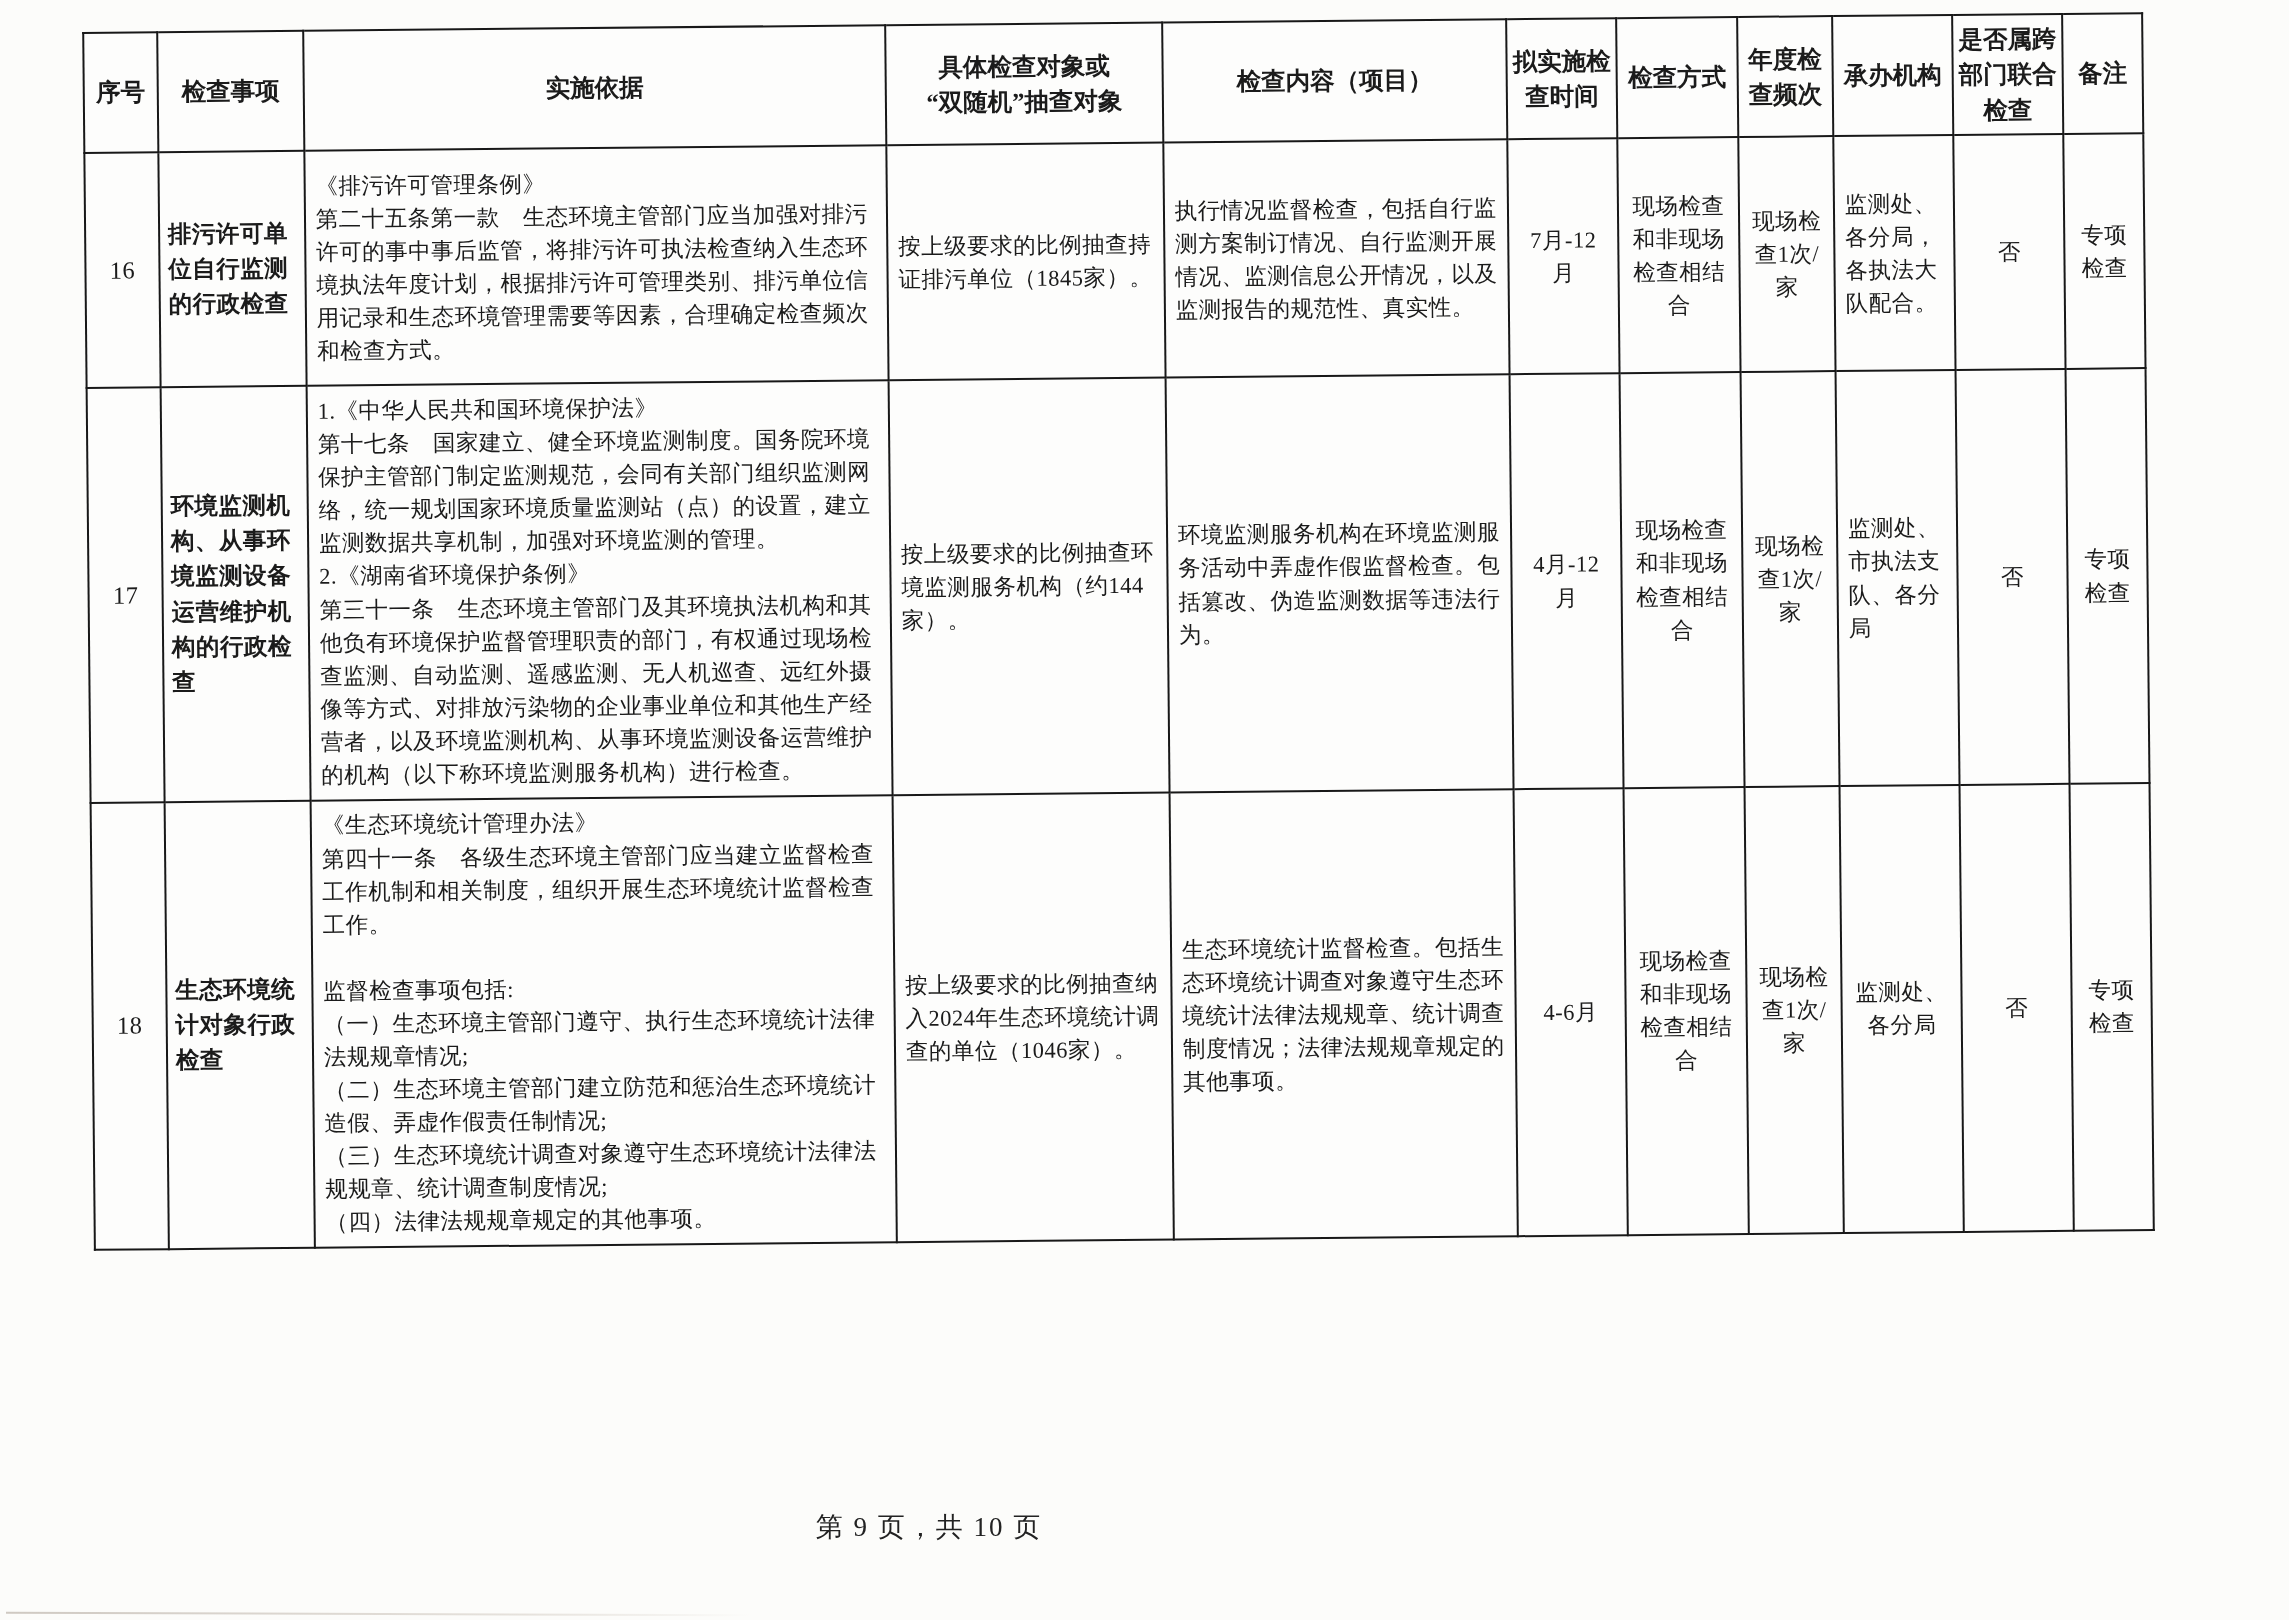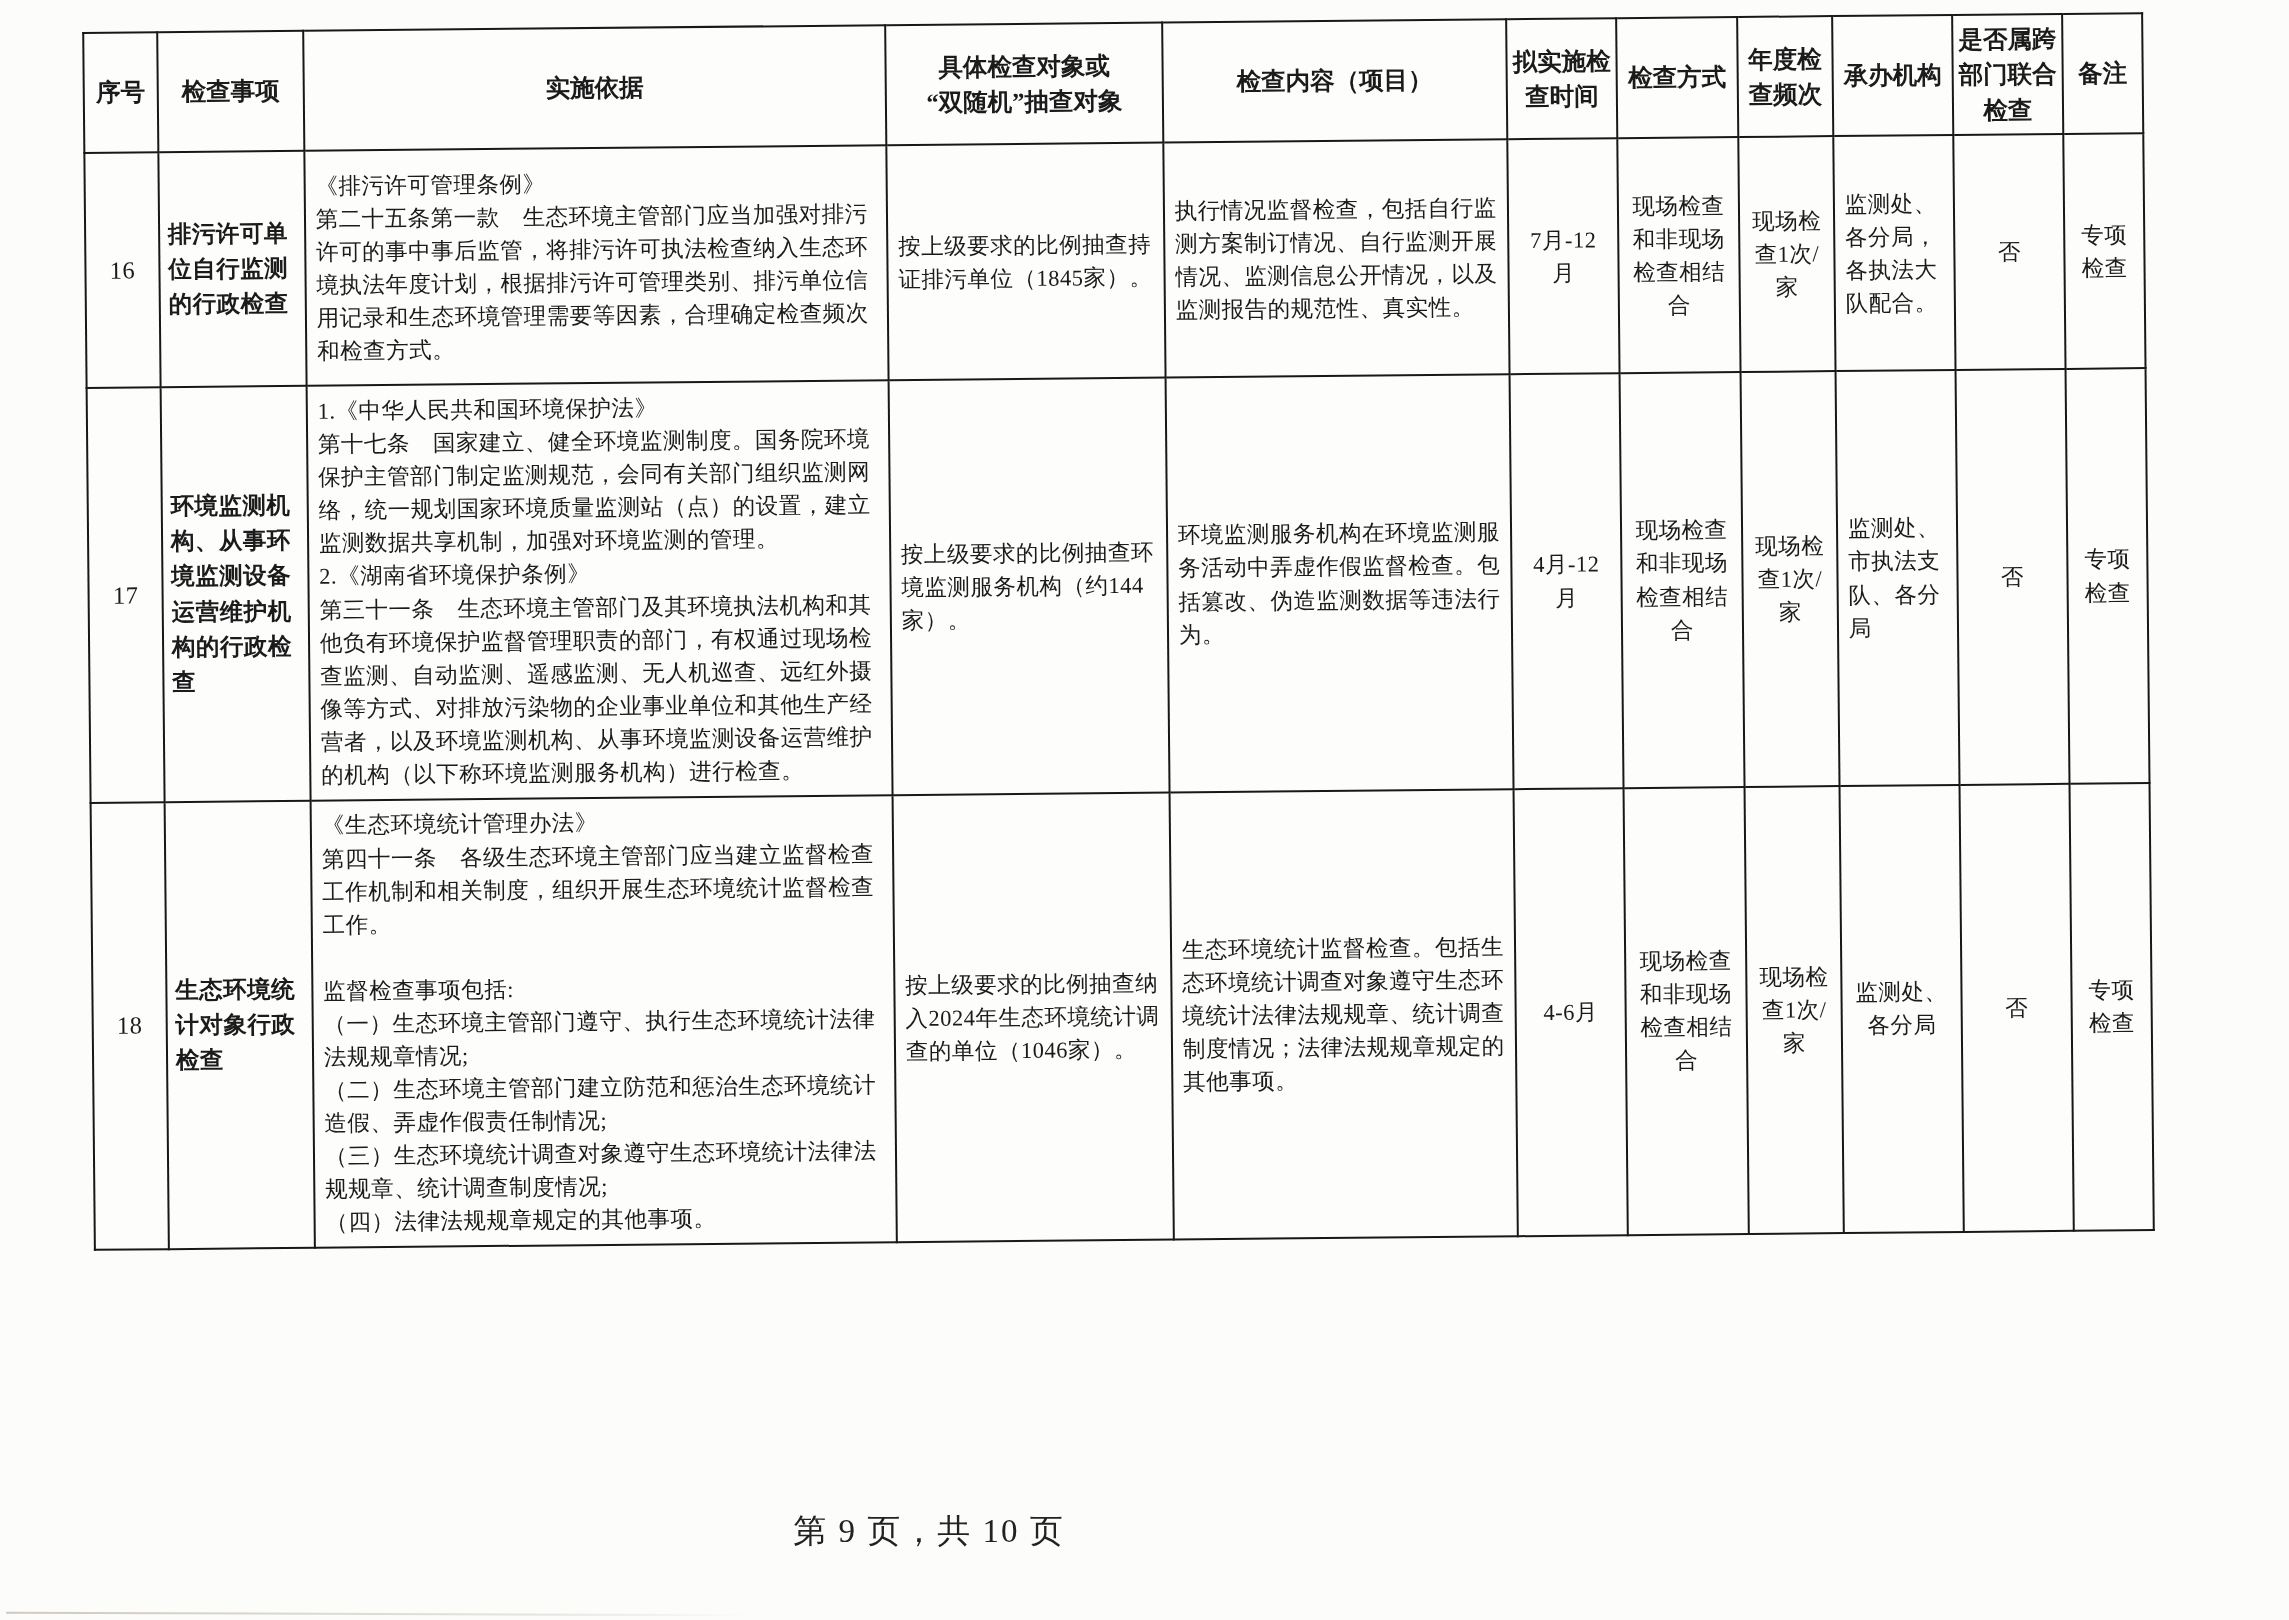--- a/index.html
+++ b/index.html
@@ -59,21 +59,21 @@
     text-align:left;
     padding:7.8px 7.8px;
   }
   td.basis{text-align:left;}
   td.target, td.content{text-align:left;}
   .footer{
     position:absolute;
     left:0; top:1509px;
     width:1858px;
     text-align:center;
-    font-size:33px;
+    font-size:27px;
     letter-spacing:2px;
     color:#222;
   }
   .scan-line{
     position:absolute;
     left:5.9px; top:1613px;
     width:745px; height:2px;
     background:linear-gradient(90deg,#cfc9c2,#e6e2dc 70%,rgba(230,226,220,0));
     transform:rotate(0.18deg);
   }

